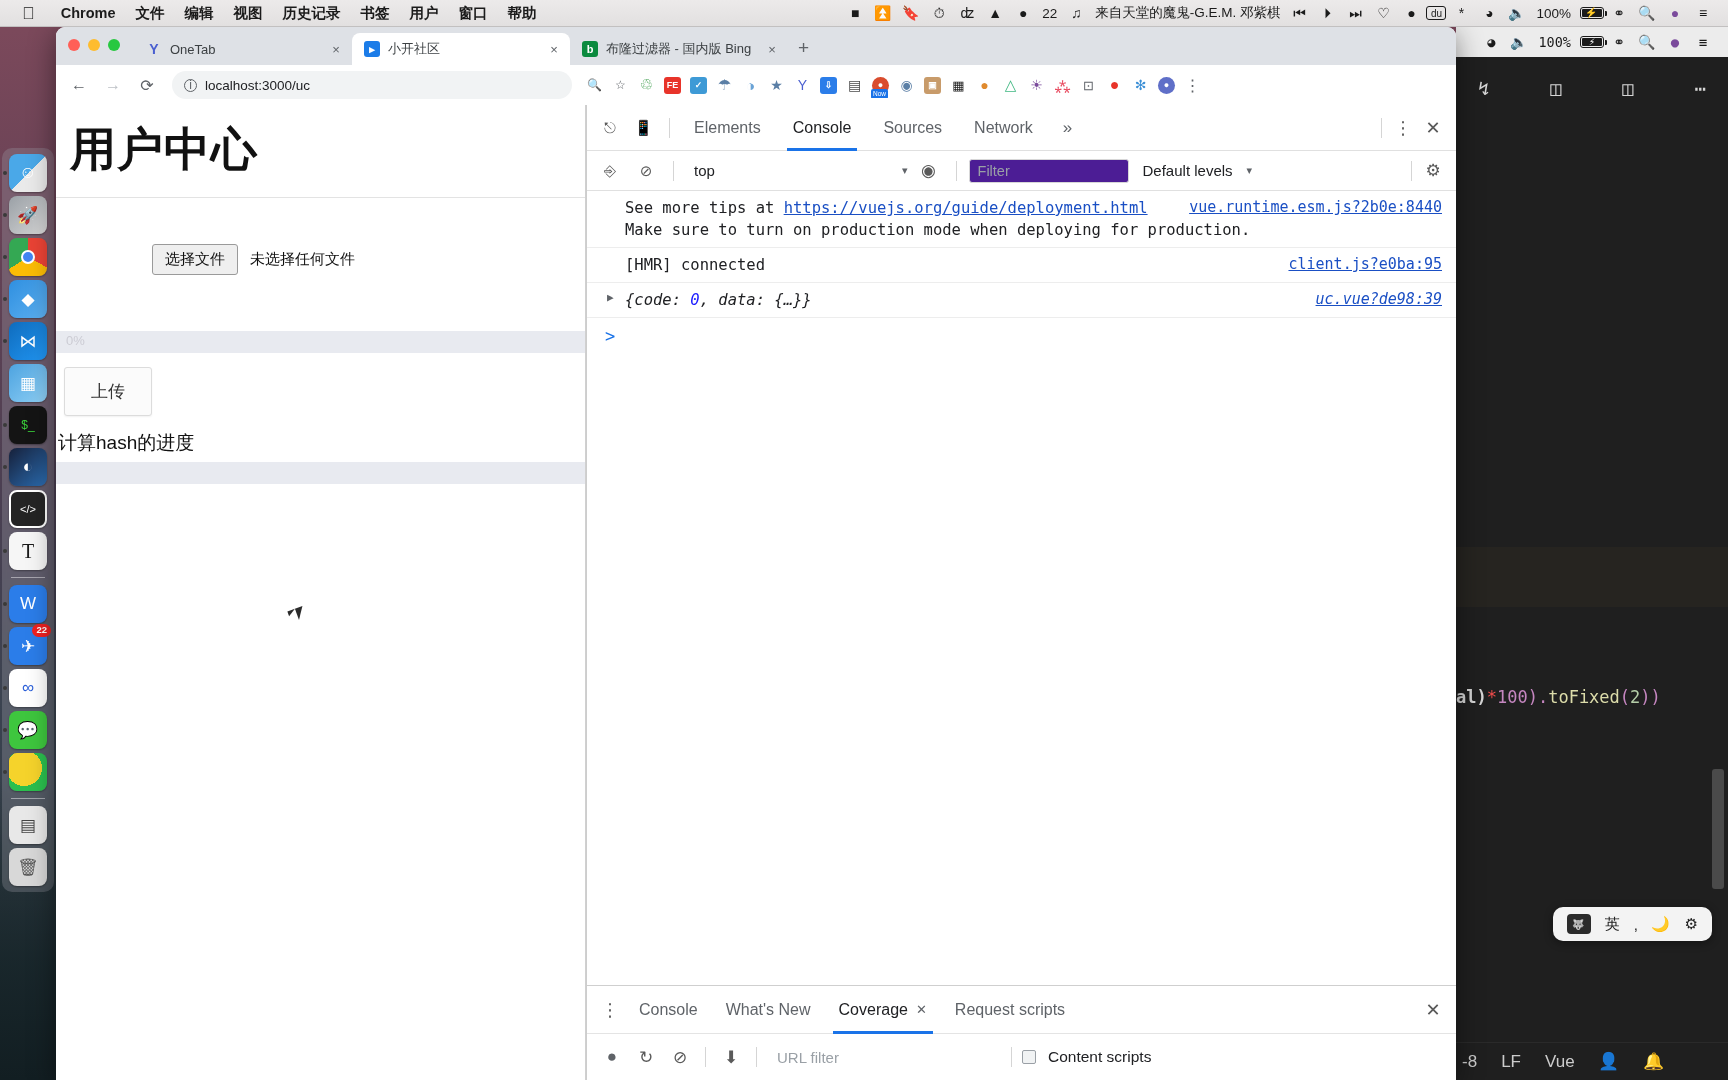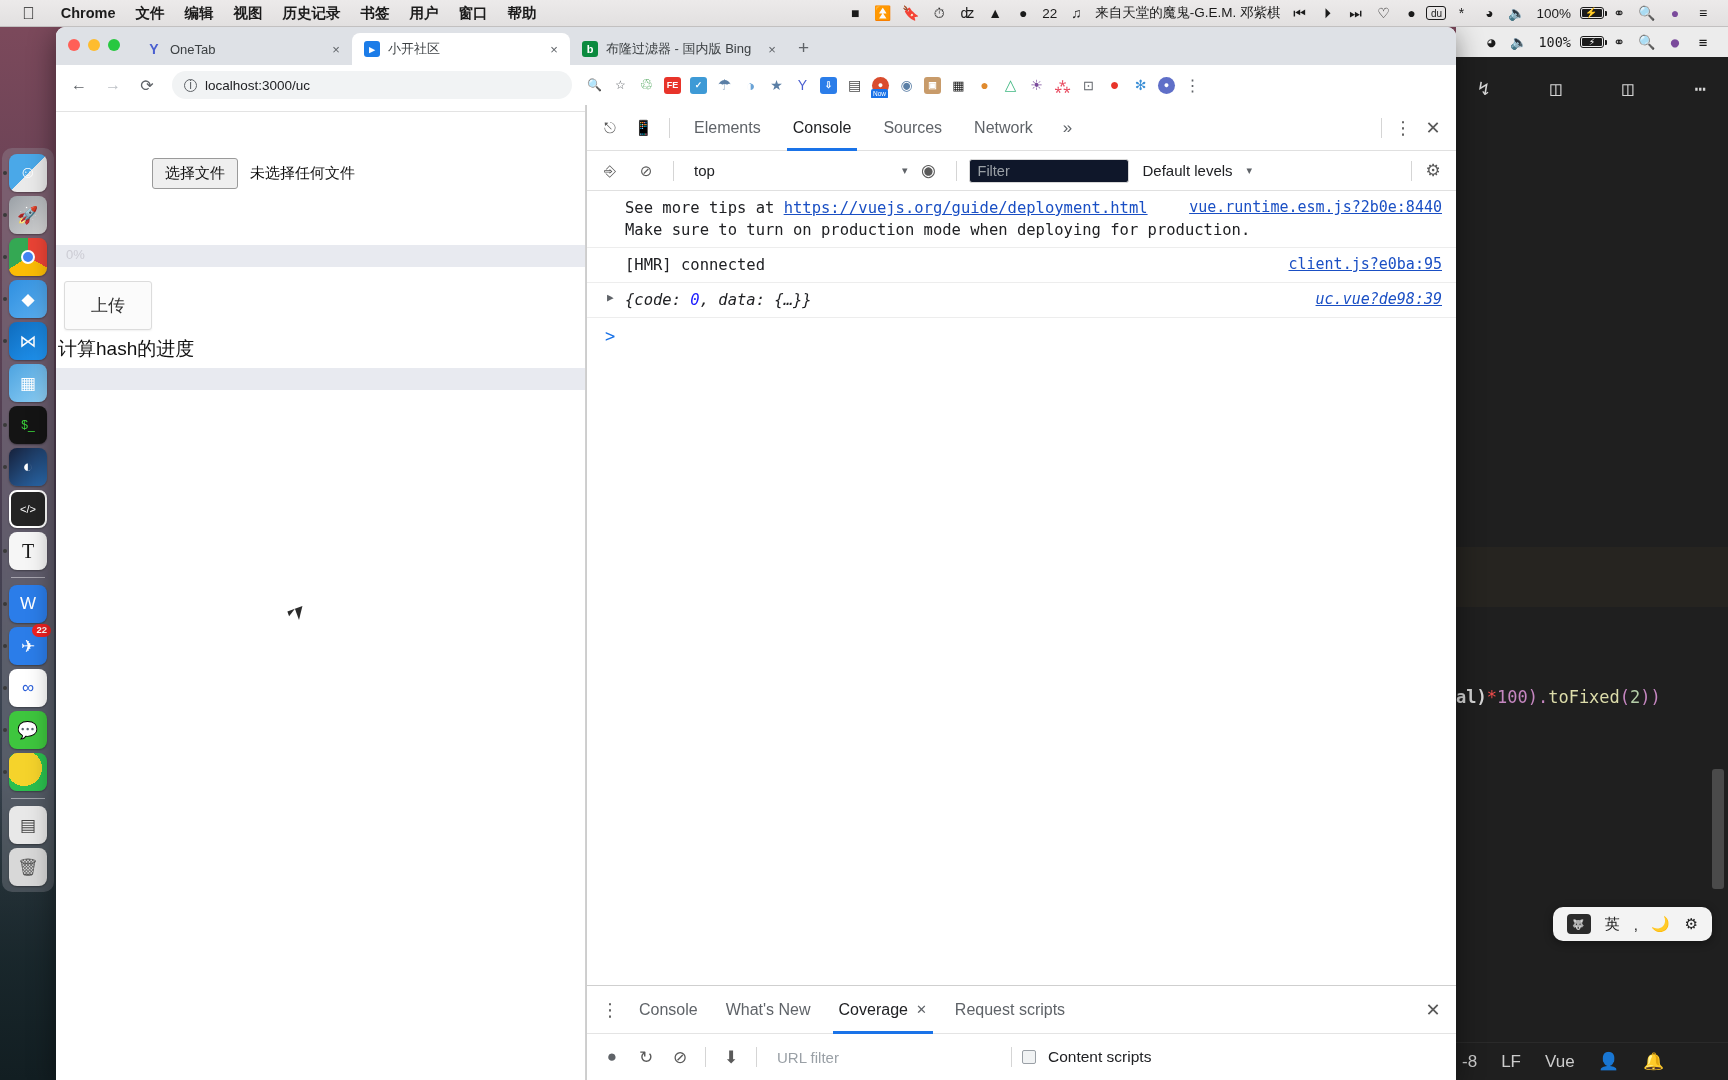--- a/index.html
+++ b/index.html
@@ -104,21 +104,21 @@
   .page{width:530px;height:100%;background:#fff;position:relative;overflow:hidden;
         border-right:1px solid #d0d0d0;}
   .page h1{font-size:46px;font-weight:bold;color:#111;padding:14px 0 10px 14px;letter-spacing:1px;}
   .sep{height:1px;background:#e3e3e3;margin:6px 0 0 0;}
   .filerow{padding:46px 0 0 96px;display:flex;align-items:center;gap:12px;}
   .filebtn{border:1px solid #9a9a9a;background:#efefef;border-radius:3px;padding:5px 12px;font-size:15px;color:#111;}
   .filetxt{font-size:15px;color:#111;}
   .progress-wrap{margin-top:56px;position:relative;}
   .progbar{height:22px;background:#e8eaf0;position:relative;}
   .progbar .pct{position:absolute;left:10px;top:2px;font-size:13px;color:#ccccd4;}
-  .uploadbtn{margin:14px 0 0 8px;display:inline-block;border:1px solid #dcdcdc;background:#fbfbfb;
+  .uploadbtn{margin:14px 0 8px 8px;display:inline-block;border:1px solid #dcdcdc;background:#fbfbfb;
     border-radius:3px;padding:12px 26px;font-size:17px;color:#333;box-shadow:0 1px 2px rgba(0,0,0,.06);}
   .hashlabel{font-size:19px;color:#111;padding:6px 0 0 2px;}
   .progbar2{height:22px;background:#e8eaf0;margin-top:6px;}
   .cursor{position:absolute;left:232px;top:505px;width:0;height:0;
     border-left:8px solid #2b2b2b;border-bottom:5px solid transparent;border-top:0 solid transparent;
     transform:rotate(-20deg);}
   .cursor:after{content:"";position:absolute;left:0;top:0;width:0;height:0;
     border-left:8px solid #2b2b2b;border-bottom:12px solid transparent;}
 
   
@@ -130,21 +130,21 @@
   .dt-tab.active{color:#1a73e8;}
   .dt-tab.active:after{content:"";position:absolute;left:8px;right:8px;bottom:0;height:3px;background:#1a73e8;}
   .dt-tab.dark{color:#202124;}
   .dt-more{font-size:17px;color:#5f6368;padding:0 12px;}
   .dt-right{margin-left:auto;display:flex;align-items:center;}
 
   .dt-filterbar{height:40px;display:flex;align-items:center;gap:6px;padding:0 8px;border-bottom:1px solid #e0e0e0;}
   .ctx{font-size:15px;color:#202124;width:210px;padding-left:8px;}
   .caret{color:#5f6368;font-size:11px;}
   .filterinput{flex:0 0 auto;width:160px;height:24px;border:1px solid #d7d7d7;border-radius:3px;
-      font-size:14.5px;color:#9aa0a6;display:flex;align-items:center;padding:0 8px;background:#0f172a;}
+      font-size:14.5px;color:#9aa0a6;display:flex;align-items:center;padding:0 8px;background:#4c1d95;}
   .lvl{font-size:15px;color:#202124;padding:0 8px;white-space:nowrap;}
 
   .console{flex:1;overflow:hidden;font-family:"DejaVu Sans Mono",monospace;font-size:15.5px;color:#202124;}
   .cmsg{padding:6px 14px 6px 38px;border-bottom:1px solid #ededed;position:relative;line-height:1.42;}
   .cmsg .src{position:absolute;right:14px;top:6px;color:#1a4fc4;text-decoration:underline;font-size:15px;}
   .cmsg a{color:#1a4fc4;text-decoration:underline;}
   .cmsg .arrow{position:absolute;left:20px;top:7px;color:#5f6368;font-size:11px;}
   .cmsg.obj{font-style:italic;}
   .cmsg .num{color:#1a1aff;font-style:italic;}
   .prompt{padding:8px 0 0 18px;color:#1a73e8;font-size:17px;}
@@ -372,20 +372,21 @@
         <span class="ext">
             <span class="sq" style="background:#5f6fc8;border-radius:50%;">●</span>
           </span>
         <span class="ext" style="font-size:16px;">⋮</span>
       </div>
     </div>
 
     <div class="viewport">
 
       <div class="page">
+        <h1>用户中心</h1>
         <div class="sep"></div>
 
         <div class="filerow">
           <span class="filebtn">选择文件</span>
           <span class="filetxt">未选择任何文件</span>
         </div>
 
         <div class="progress-wrap">
           <div class="progbar">
             <span class="pct">0%</span>

